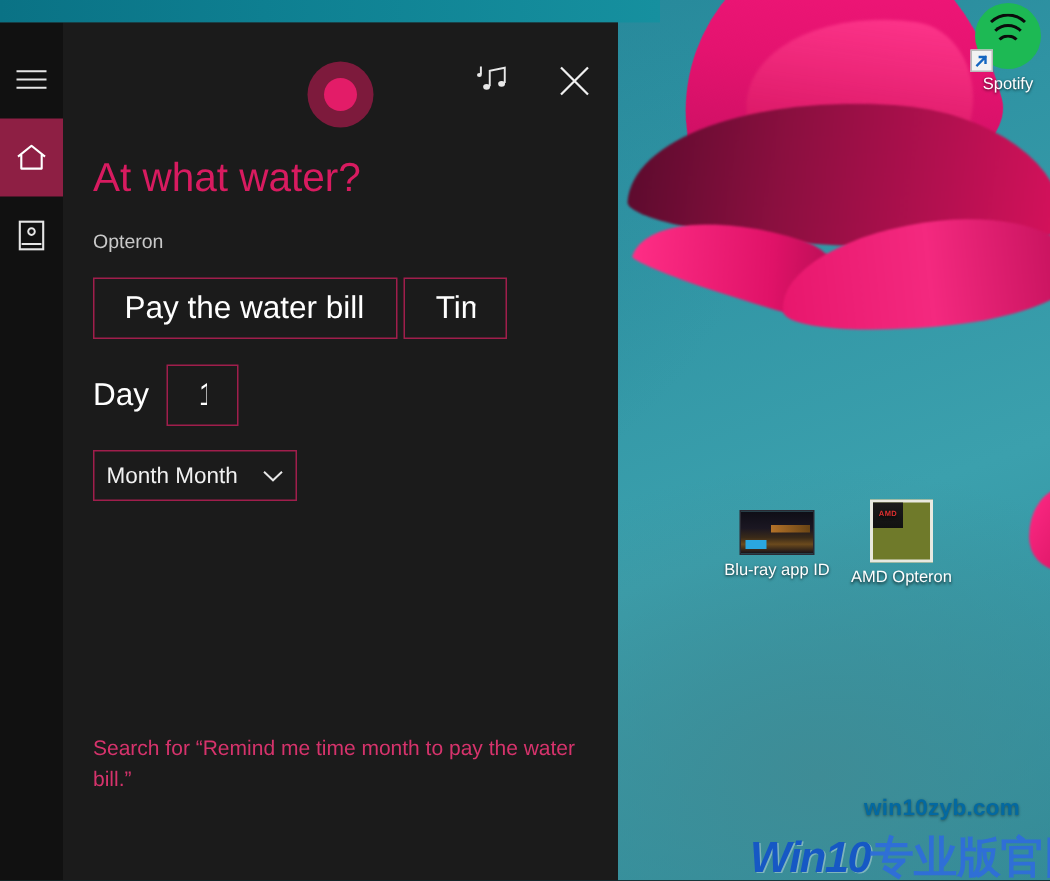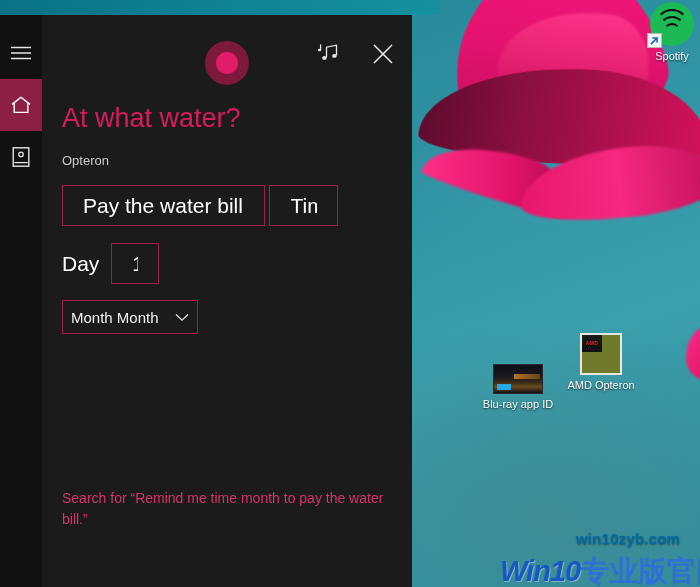--- a/index.html
+++ b/index.html
@@ -121,21 +121,21 @@
     position: absolute;
     left: -3px; bottom: -2px;
     width: 15px; height: 15px;
     background: #f2f2f2;
     border: 1px solid #b9b9b9;
     box-sizing: border-box;
     display: flex; align-items: center; justify-content: center;
   }
   .shortcut-badge svg { display: block; }
 
-  #icon-bluray { left: 480px; top: 340px; margin-top: 24px; }
+  #icon-bluray { left: 480px; top: 340px; }
   .bluray-art {
     width: 50px; height: 30px;
     margin: 0 auto 5px;
     background: linear-gradient(180deg, #0e0e16 0%, #1b1722 40%, #3a2a18 62%, #6b4a1d 78%, #141018 100%);
     border: 1px solid #2a2a33;
     box-sizing: border-box;
     position: relative;
     overflow: hidden;
   }
   .bluray-art::before {

